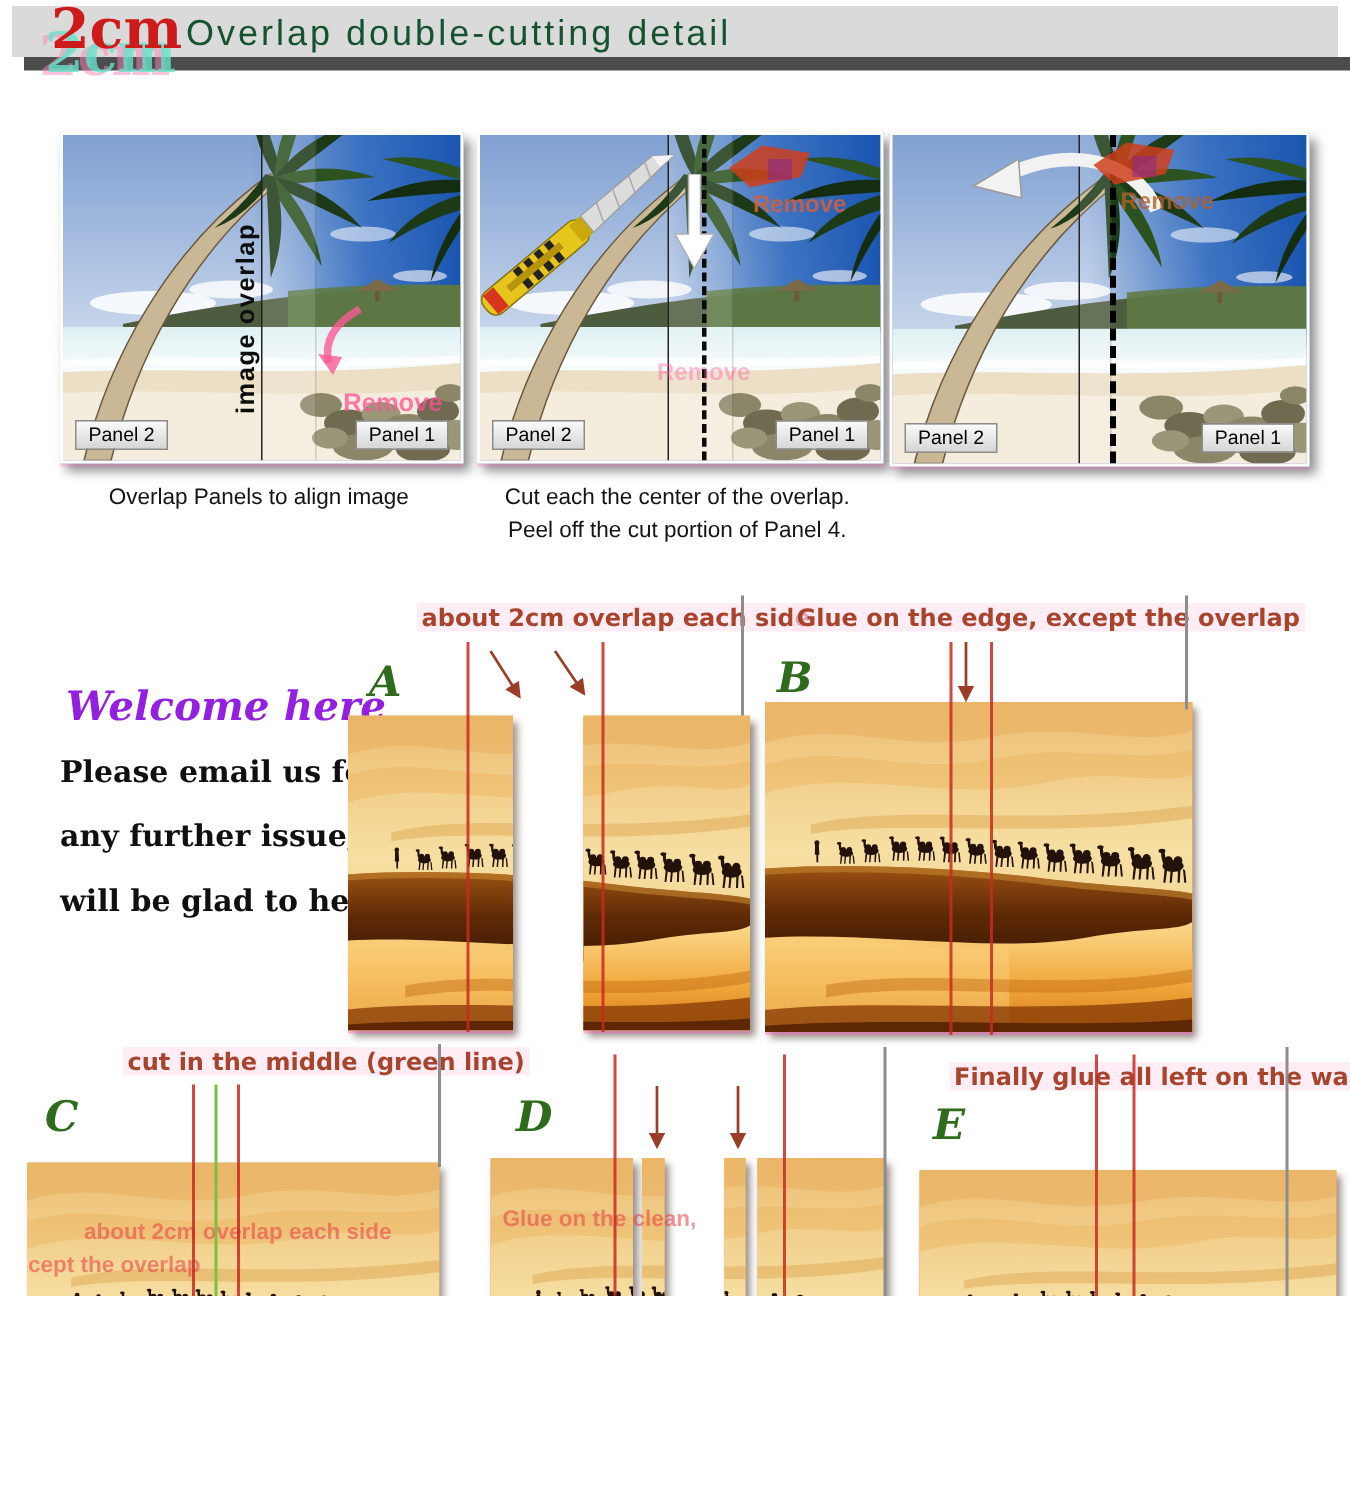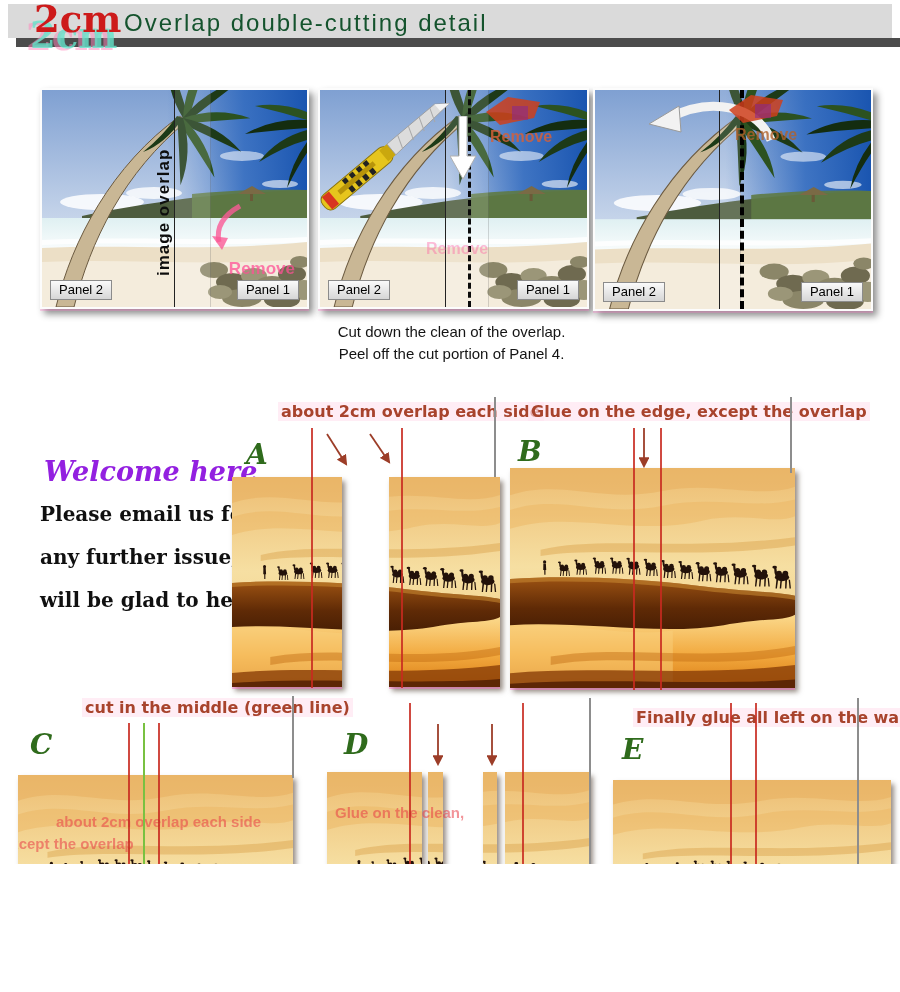--- a/index.html
+++ b/index.html
@@ -22,21 +22,21 @@
   .seamline{position:absolute;top:0;bottom:0;width:2px;background:#141414;}
   .seamline.thin{width:1px;background:#222;}
   .dashline{position:absolute;top:0;bottom:0;width:0;border-left:3px dashed #0a0a0a;}
   .dashline.heavy{border-left:4px dashed #000;}
   .overlapband{position:absolute;top:0;bottom:0;background:rgba(255,255,255,.14);border-right:1px solid rgba(0,0,0,.15);}
   .vtext{position:absolute;writing-mode:vertical-rl;transform:rotate(180deg);
          font-size:17px;letter-spacing:1px;color:#0d0d0d;font-weight:bold;}
   .plabel{position:absolute;bottom:7px;background:linear-gradient(#fafafa,#d6d6d6);
           border:1px solid #8b8b8b;font-size:13px;color:#000;padding:1px 8px;line-height:16px;margin-top:36px;}
   .plabel.l{left:8px;} .plabel.r{right:8px;}
-  .wm-remove{position:absolute;font-size:16px;font-weight:bold;}
+  .wm-remove{position:absolute;font-size:16px;font-weight:bold;margin-left:12px;}
   
   .caption{position:absolute;font-size:15px;line-height:1.45;color:#141414;text-align:center;}
   
   .welcome-title{position:absolute;left:44px;top:456px;font-family:"DejaVu Serif",serif;
                  font-style:italic;font-weight:bold;font-size:27px;color:#9320e0;}
   .welcome-line{position:absolute;left:40px;font-family:"DejaVu Serif",serif;font-weight:bold;
                 font-size:20px;color:#101010;}
   
   .fig-letter{position:absolute;font-family:"DejaVu Serif",serif;font-style:italic;font-weight:bold;
               font-size:28px;color:#2f6b1c;z-index:6;}
@@ -306,22 +306,25 @@
     </svg>
     <svg class="ov" style="left:130px;top:2px" width="64" height="34">
       <path d="M4,18 L26,3 L58,8 L52,24 L18,31 Z" fill="#cf3f1c" opacity=".85"></path>
       <rect x="30" y="12" width="16" height="14" fill="#8a2a8a" opacity=".6"></rect>
     </svg>
     <div class="wm-remove" style="left:140px;top:36px;color:rgba(176,98,42,.8)">Remove</div>
     <div class="plabel l">Panel 2</div>
     <div class="plabel r">Panel 1</div>
   </div>
 
+  <div class="caption" style="left:40px;top:321px;width:265px">
+    <div>Overlap Panels to align image</div>
+  </div>
   <div class="caption" style="left:318px;top:321px;width:267px">
-    <div>Cut down the clean of the overlap.</div>
+    <div>Cut each the center of the overlap.</div>
     <div>Peel off the cut portion of Panel 4.</div>
   </div>
 
   <div class="welcome-title">Welcome here</div>
   <div class="welcome-line" style="top:502px">Please email us for</div>
   <div class="welcome-line" style="top:545px">any further issue,</div>
   <div class="welcome-line" style="top:588px">will be glad to help.</div>
 
   <div class="fig-letter" style="left:246px;top:438px">A</div>
   <div class="annot" style="left:278px;top:402px">about 2cm overlap each side</div>

